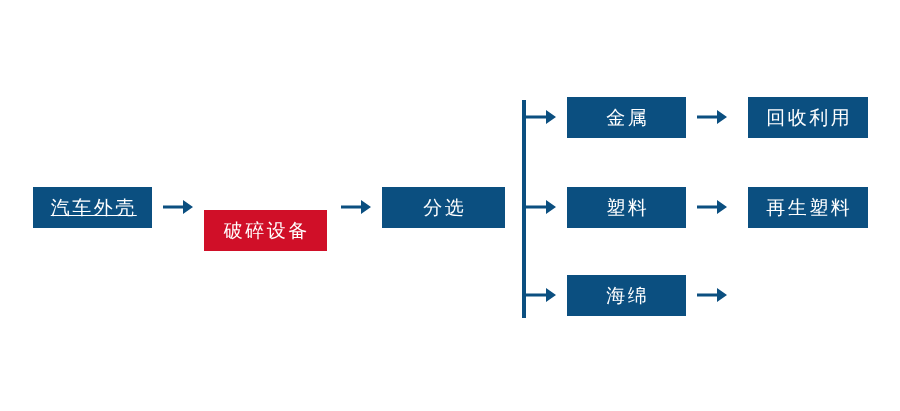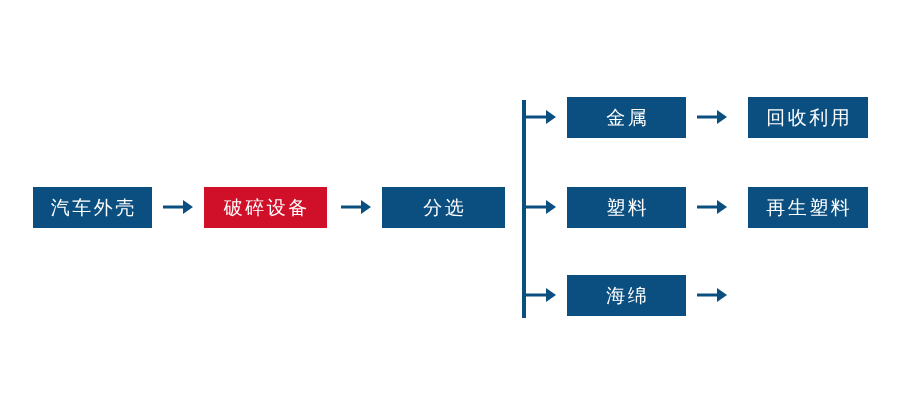--- a/index.html
+++ b/index.html
@@ -33,22 +33,22 @@
   }
   .node.blue { background: #0b4f80; }
   .node.red  { background: #d00f28; }
 
   
   .r-main { top: 187px; height: 41px; }
   .r-top  { top: 97px;  height: 41px; }
   .r-mid  { top: 187px; height: 41px; }
   .r-bot  { top: 275px; height: 41px; }
 
-  .n-car    { left: 33px;  width: 119px; }
-  .n-shred  { left: 204px; width: 123px; }
+  .n-car    { left: 33px;  width: 119px; text-decoration: underline; }
+  .n-shred  { left: 204px; width: 123px; margin-top: 23px; }
   .n-sort   { left: 382px; width: 123px; }
   .n-cat    { left: 567px; width: 119px; }
   .n-out    { left: 748px; width: 120px; }
 
   
   .arrow {
     position: absolute;
     width: 30px;
     height: 22px;
     line-height: 0;

